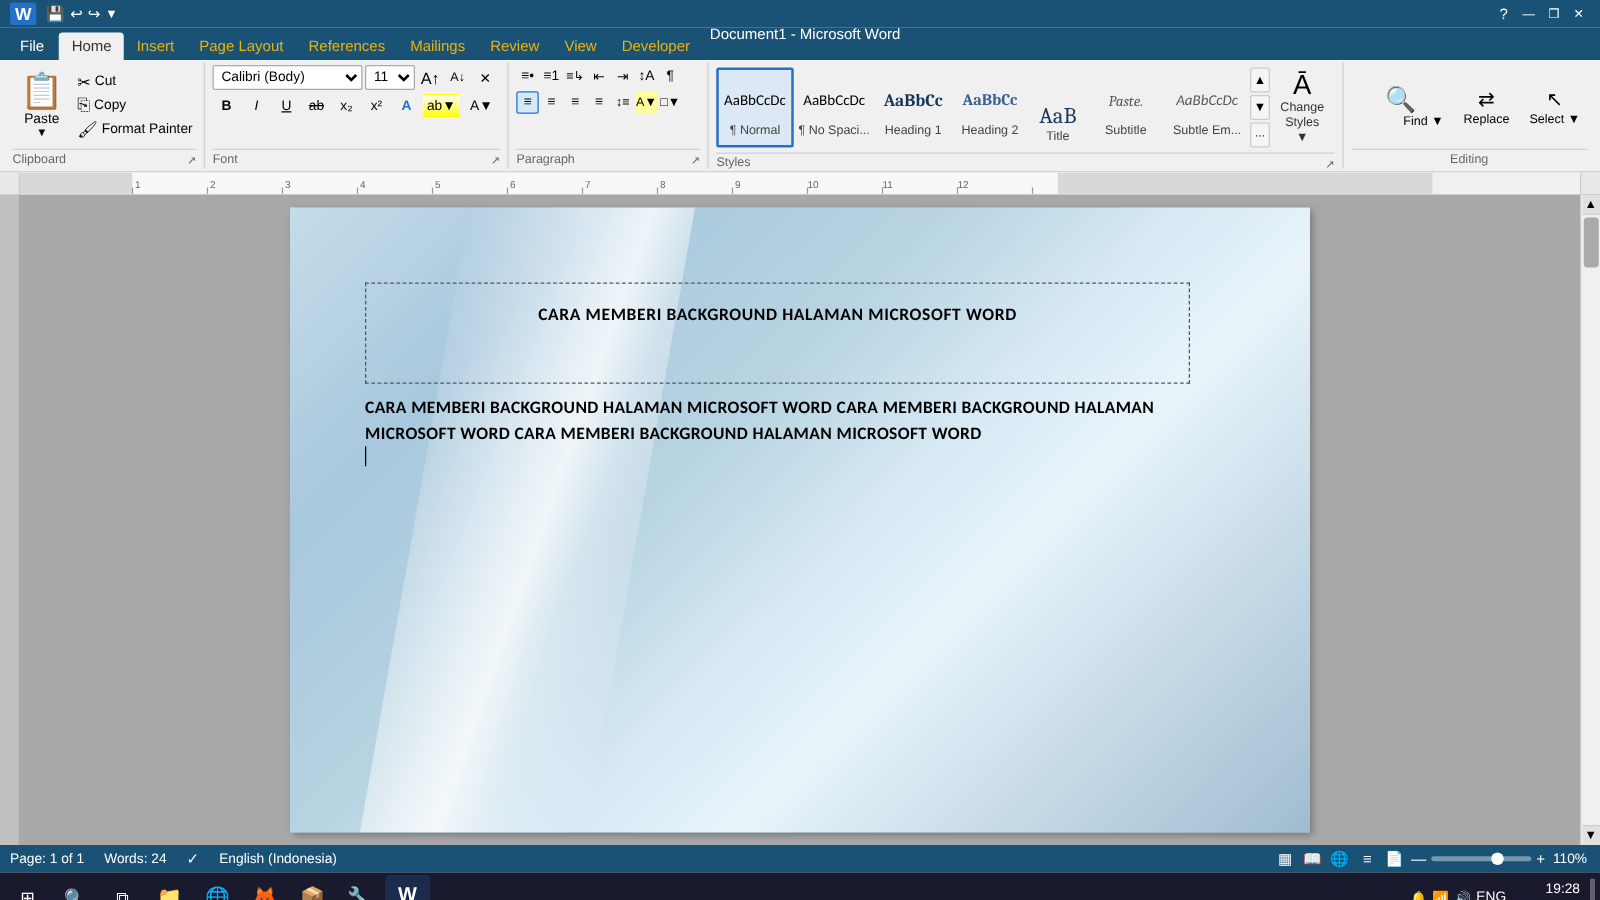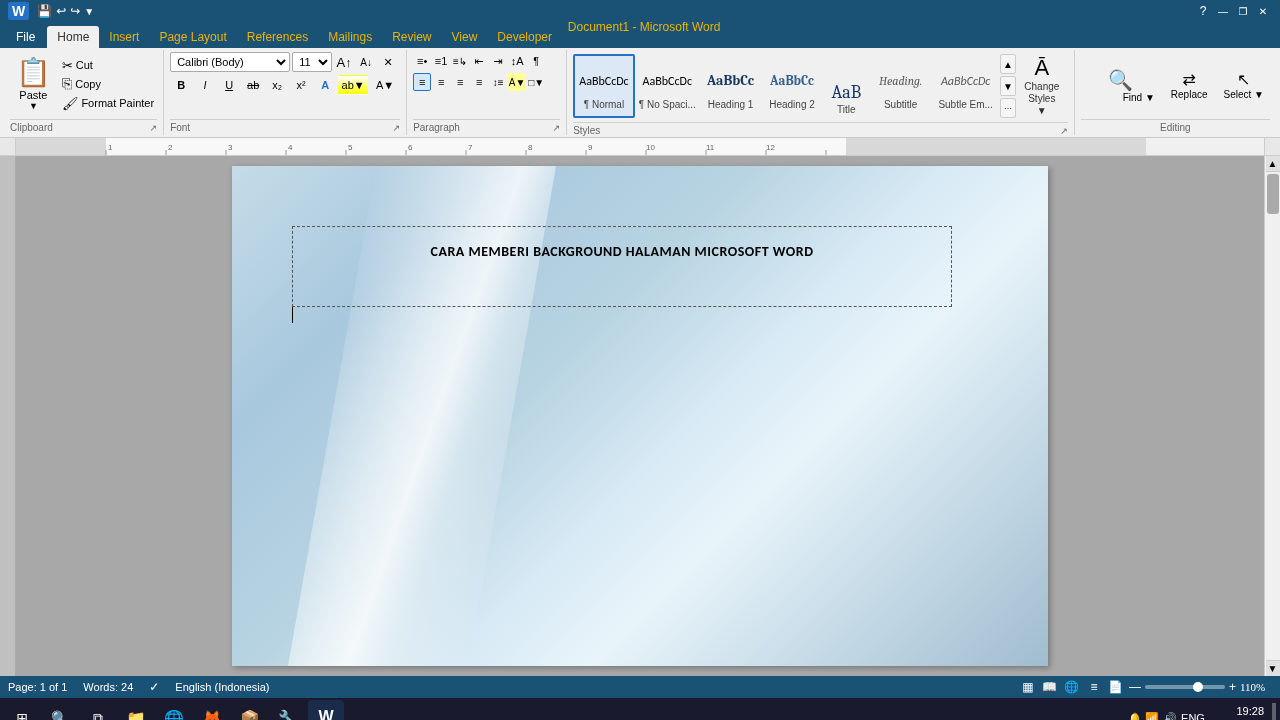--- a/index.html
+++ b/index.html
@@ -104,21 +104,21 @@
 <div class="title-bar">
   <div class="title-bar-left">
     <span style="font-size:14px; color:#fff; font-weight:bold; background:#2472c8; padding:1px 4px; border-radius:2px; margin-right:4px;">W</span>
     <span style="display:flex; gap:4px; align-items:center;">
       <span style="cursor:pointer; font-size:12px;">💾</span>
       <span style="cursor:pointer; font-size:12px;">↩</span>
       <span style="cursor:pointer; font-size:12px;">↪</span>
       <span style="cursor:pointer; font-size:10px;">▼</span>
     </span>
   </div>
-  <span style="font-size:12px; color:#eab308;margin-top:32px;">Document1 - Microsoft Word</span>
+  <span style="font-size:12px; color:#ffffff;margin-top:32px;">Document1 - Microsoft Word</span>
   <div class="title-bar-controls">
     <span class="title-btn" style="font-size:12px;">?</span>
     <span class="title-btn">—</span>
     <span class="title-btn">❐</span>
     <span class="title-btn close">✕</span>
   </div>
 </div>
 
 <div class="ribbon-tabs">
   <span class="ribbon-tab" style="background:#1a5276; color:white; padding: 4px 12px;">File</span>
@@ -237,21 +237,21 @@
       </div>
       <div class="style-item" style="width:68px;">
         <div class="style-preview" style="font-size:13px; color:#366092; font-family:'Cambria',serif; font-weight:bold;">AaBbCc</div>
         <div class="style-label">Heading 2</div>
       </div>
       <div class="style-item" style="width:52px;">
         <div class="style-preview" style="font-size:18px; font-family:'Cambria',serif; color:#17375e;margin-top:24px;">AaB</div>
         <div class="style-label">Title</div>
       </div>
       <div class="style-item" style="width:68px;">
-        <div class="style-preview" style="font-size:12px; color:#595959; font-style:italic; font-family:'Cambria',serif;">Heading.</div>
+        <div class="style-preview" style="font-size:12px; color:#595959; font-style:italic; font-family:'Cambria',serif;">Paste.</div>
         <div class="style-label">Subtitle</div>
       </div>
       <div class="style-item" style="width:76px;">
         <div class="style-preview" style="font-size:12px; color:#595959; font-style:italic; font-family:'Calibri',sans-serif;">AaBbCcDc</div>
         <div class="style-label">Subtle Em...</div>
       </div>
 
       <div class="styles-scroll">
         <span class="scroll-btn">▲</span>
         <span class="scroll-btn">▼</span>
@@ -341,20 +341,21 @@
       <div class="page-bg-shine"></div>
 
       <div class="text-area">
         
         <div style="border: 1px dashed #555; position: relative; padding: 8px 12px;">
 
           <div class="doc-title" style="font-size:14px; font-family:'Calibri',sans-serif; font-weight:bold; text-align:center; margin-bottom: 30px; letter-spacing:0.5px;">CARA MEMBERI BACKGROUND HALAMAN MICROSOFT WORD</div>
         </div>
 
         
+        <div class="doc-body" style="font-size:14px; font-family:'Calibri',sans-serif; font-weight:bold; line-height:1.5; margin-top:8px; letter-spacing:0.3px;">CARA MEMBERI BACKGROUND HALAMAN MICROSOFT WORD CARA MEMBERI BACKGROUND HALAMAN MICROSOFT WORD CARA MEMBERI BACKGROUND HALAMAN MICROSOFT WORD</div>
         
         <span style="display:inline-block; width:1px; height:16px; background:#000; vertical-align:text-bottom; animation: blink 1s step-end infinite;"></span>
       </div>
     </div>
   </div>
 
   <div style="width:16px; background:#f0f0f0; border-left:1px solid #ccc; display:flex; flex-direction:column; align-items:center;">
     <div style="width:14px; height:16px; display:flex; align-items:center; justify-content:center; cursor:pointer; font-size:10px; background:#e0e0e0; border-bottom:1px solid #ccc;">▲</div>
     <div style="width:12px; height:40px; background:#aaa; border-radius:3px; margin:2px auto; cursor:pointer;"></div>
     <div style="flex:1;"></div>
@@ -373,21 +374,21 @@
     <span class="view-btn">▦</span>
     <span class="view-btn">📖</span>
     <span class="view-btn">🌐</span>
     <span class="view-btn">≡</span>
     <span class="view-btn">📄</span>
     <span style="cursor:pointer; font-size:12px;">—</span>
     <div class="zoom-slider">
       <div class="zoom-thumb"></div>
     </div>
     <span style="cursor:pointer; font-size:12px;">+</span>
-    <span style="cursor:pointer; min-width:32px; text-align:left;font-family:Liberation Serif, serif;">110%</span>
+    <span style="cursor:pointer; min-width:32px; text-align:center;">110%</span>
   </div>
 </div>
 
 <div class="taskbar">
   <div class="taskbar-btn" style="color:white; font-size:14px;">⊞</div>
   <div class="taskbar-btn" style="color:white; font-size:14px;">🔍</div>
   <div class="taskbar-btn" style="color:white; font-size:14px;">⧉</div>
   <div class="taskbar-btn" style="font-size:16px;">📁</div>
   <div class="taskbar-btn" style="font-size:16px; color:#0078d4;">🌐</div>
   <div class="taskbar-btn" style="font-size:16px;">🦊</div>

